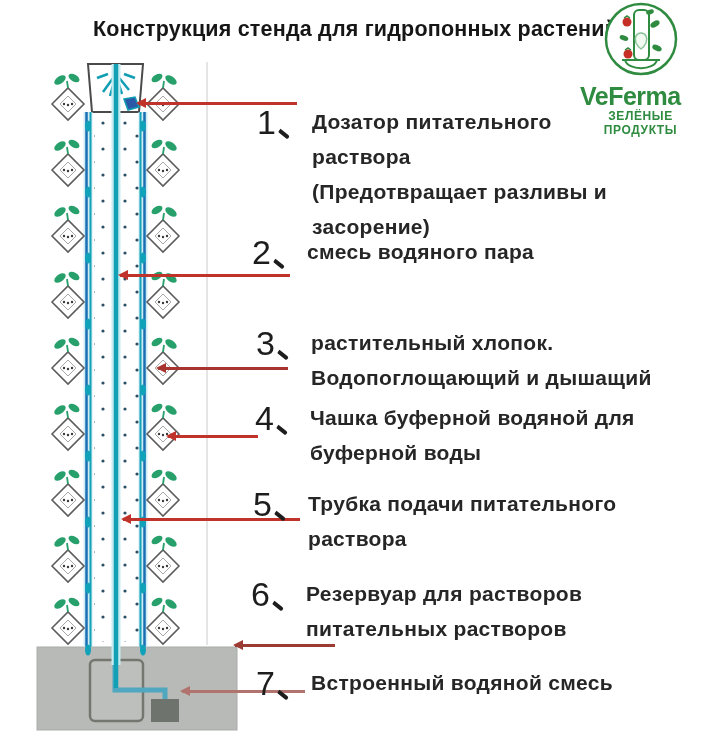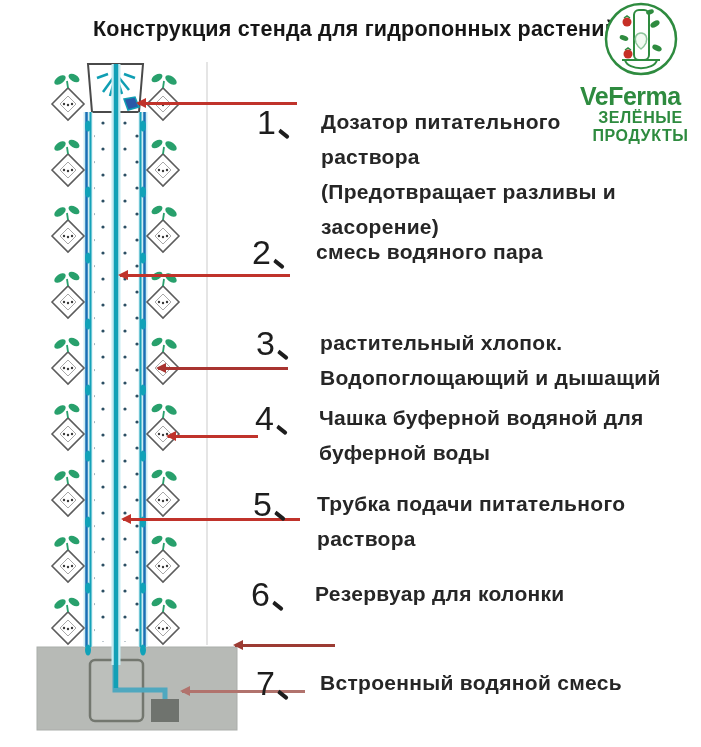--- a/index.html
+++ b/index.html
@@ -9,34 +9,34 @@
          color:#161616;letter-spacing:.2px;white-space:nowrap;}
   .tower-svg{position:absolute;left:0;top:0;}
 
   
   .item{position:absolute;display:flex;align-items:flex-start;color:#262626;}
   .num{width:40px;display:flex;align-items:flex-end;font-size:34px;line-height:36px;
        font-weight:400;color:#1d1d1d;}
   .cjk-comma{display:inline-block;width:12px;height:4px;background:#1d1d1d;
        border-radius:0 3px 3px 2px;transform:rotate(38deg);transform-origin:left bottom;
        margin:0 0 8px 2px;}
-  .lines{margin-left:24px;font-size:21px;font-weight:700;line-height:35px;
+  .lines{margin-left:15px;font-size:21px;font-weight:700;line-height:35px;
        letter-spacing:.3px;white-space:nowrap;}
 
   
   .arrow{position:absolute;height:2.5px;}
   .arrow::before{content:"";position:absolute;left:-2px;top:-3.8px;width:0;height:0;
        border-top:5px solid transparent;border-bottom:5px solid transparent;
        border-right:10px solid currentColor;}
 
   
   .logo{position:absolute;left:580px;top:0;width:121px;text-align:center;}
   .brand{font-size:25px;font-weight:700;color:#2e8b3f;letter-spacing:-.5px;line-height:22px;}
   .brand sup{color:#d03a2a;font-size:10px;font-weight:700;letter-spacing:0;margin-left:28px;}
-  .tagline{font-size:16px;font-weight:700;color:#2e8b3f;letter-spacing:.6px;margin-top:2px;}
+  .tagline{font-size:12px;font-weight:700;color:#2e8b3f;letter-spacing:.6px;margin-top:2px;}
 </style>
 </head>
 <body>
 
 <div class="stage">
 
   <svg class="tower-svg" width="701" height="747" viewBox="0 0 701 747">
     <defs>
       <pattern id="dots" width="22" height="26" patternUnits="userSpaceOnUse">
         <circle cx="5" cy="6" r="1.6" fill="#2c4f63"></circle>
@@ -185,21 +185,22 @@
       <div>раствора</div>
     </div>
   </div>
 
   <div class="item" style="left:251px;top:576px">
     <span class="num">
         <span>6</span>
         <i class="cjk-comma"></i>
       </span>
     <div class="lines">
-      <div>Резервуар для колонки</div>
+      <div>Резервуар для растворов</div>
+      <div>питательных растворов</div>
     </div>
   </div>
 
   <div class="item" style="left:256px;top:665px">
     <span class="num">
         <span>7</span>
         <i class="cjk-comma"></i>
       </span>
     <div class="lines">
       <div>Встроенный водяной смесь</div>

